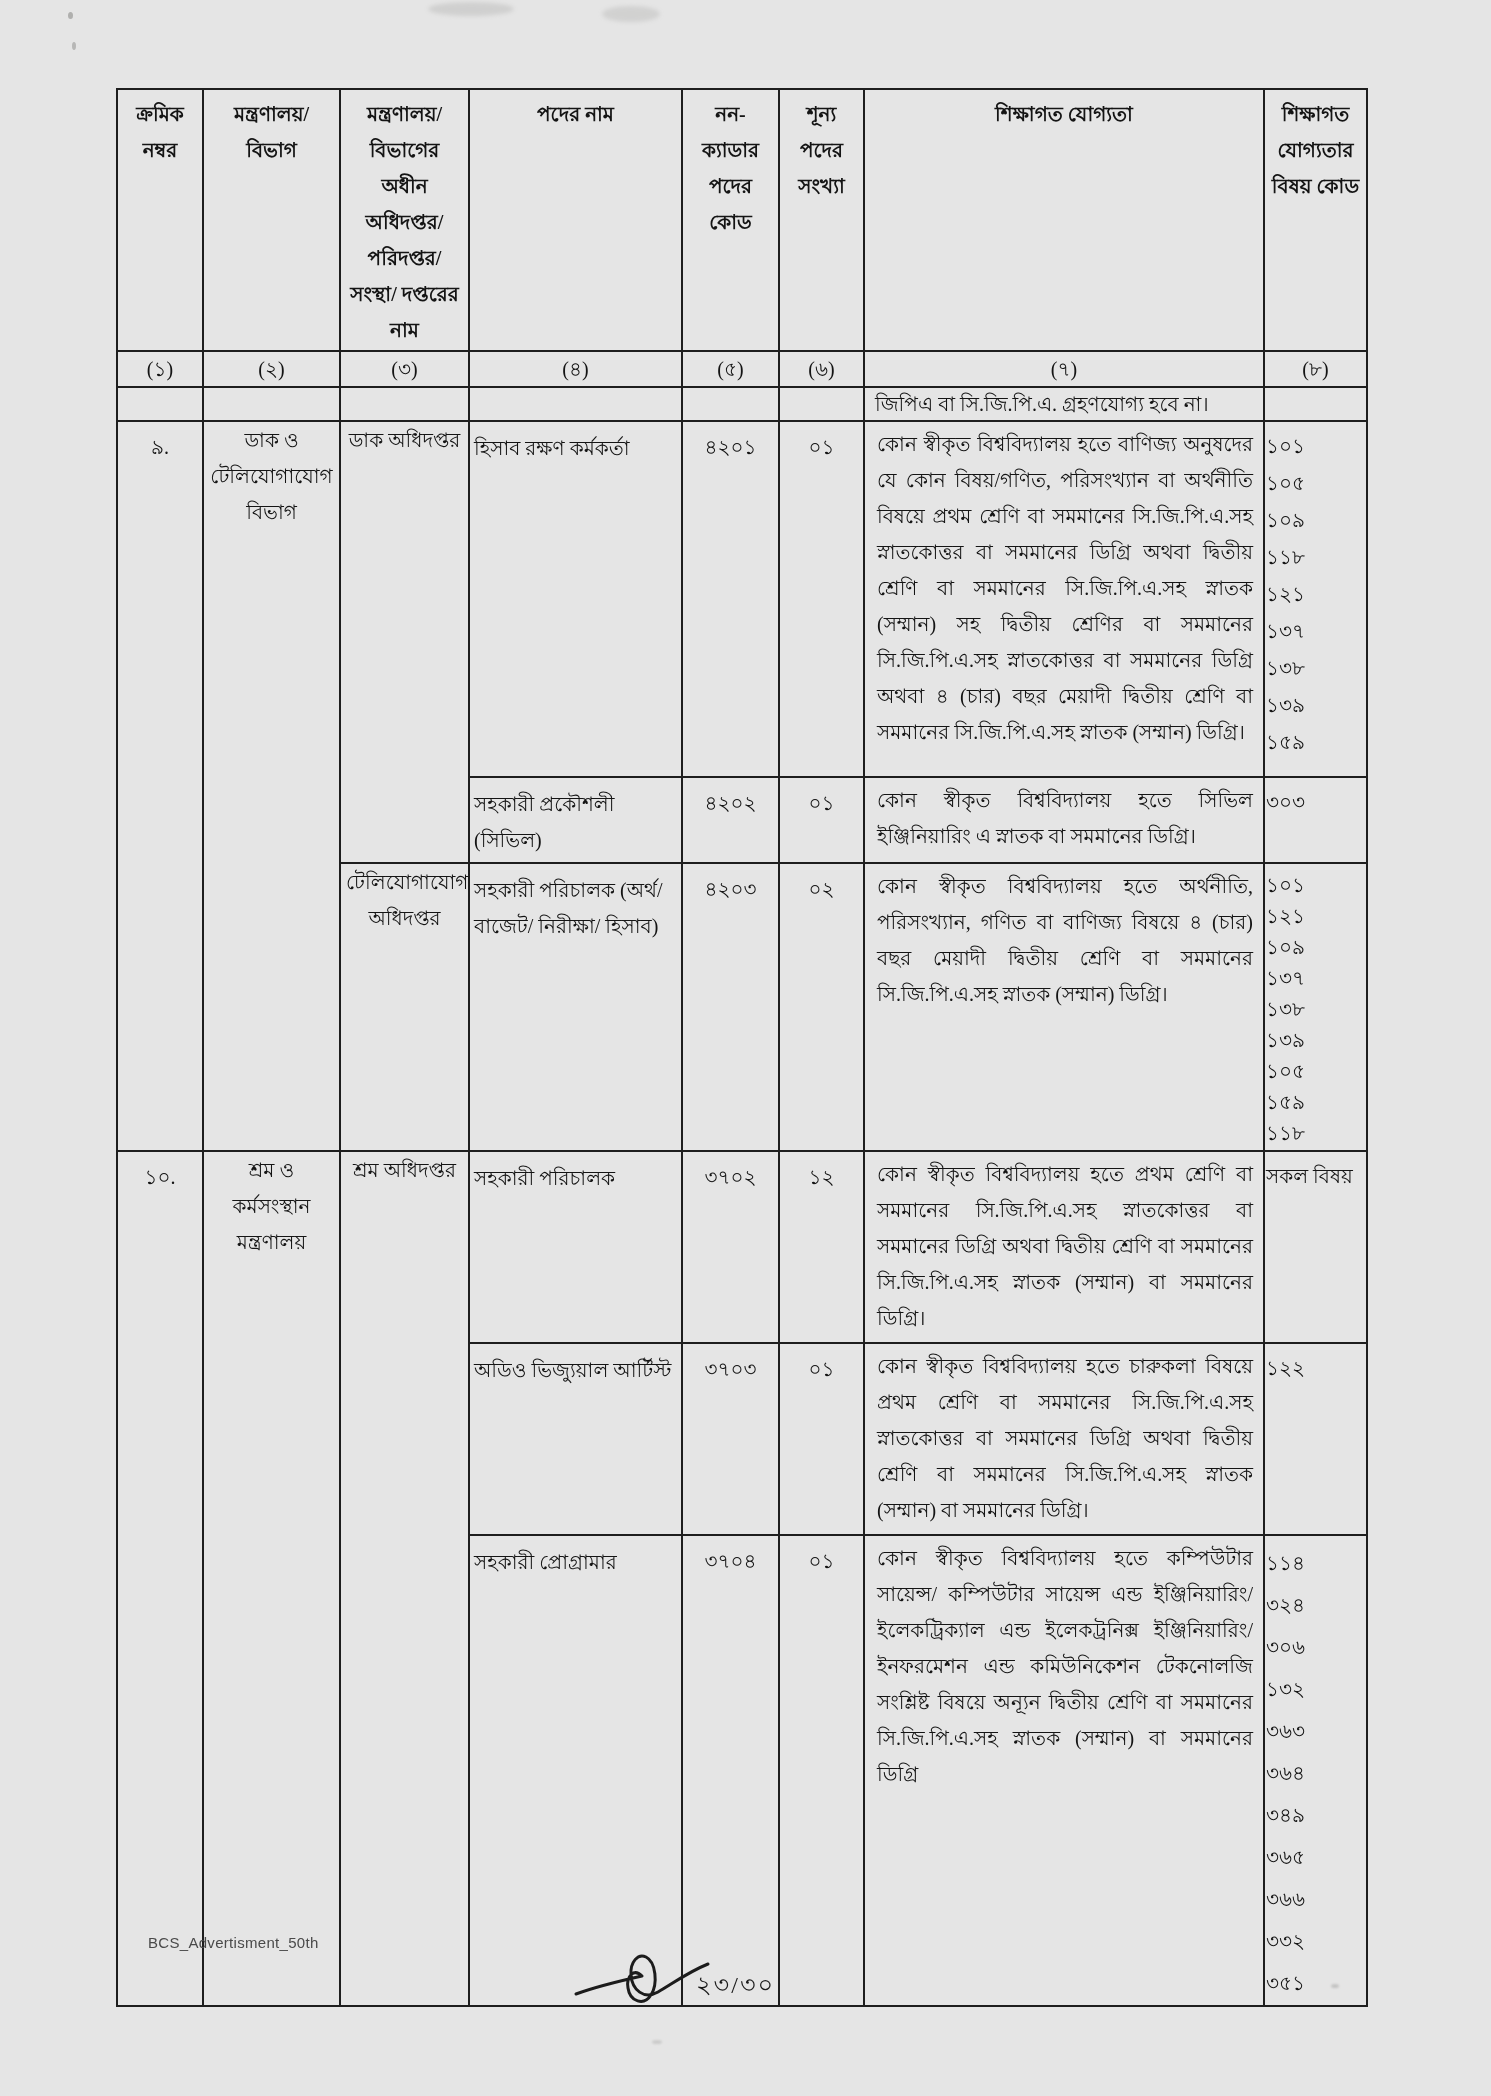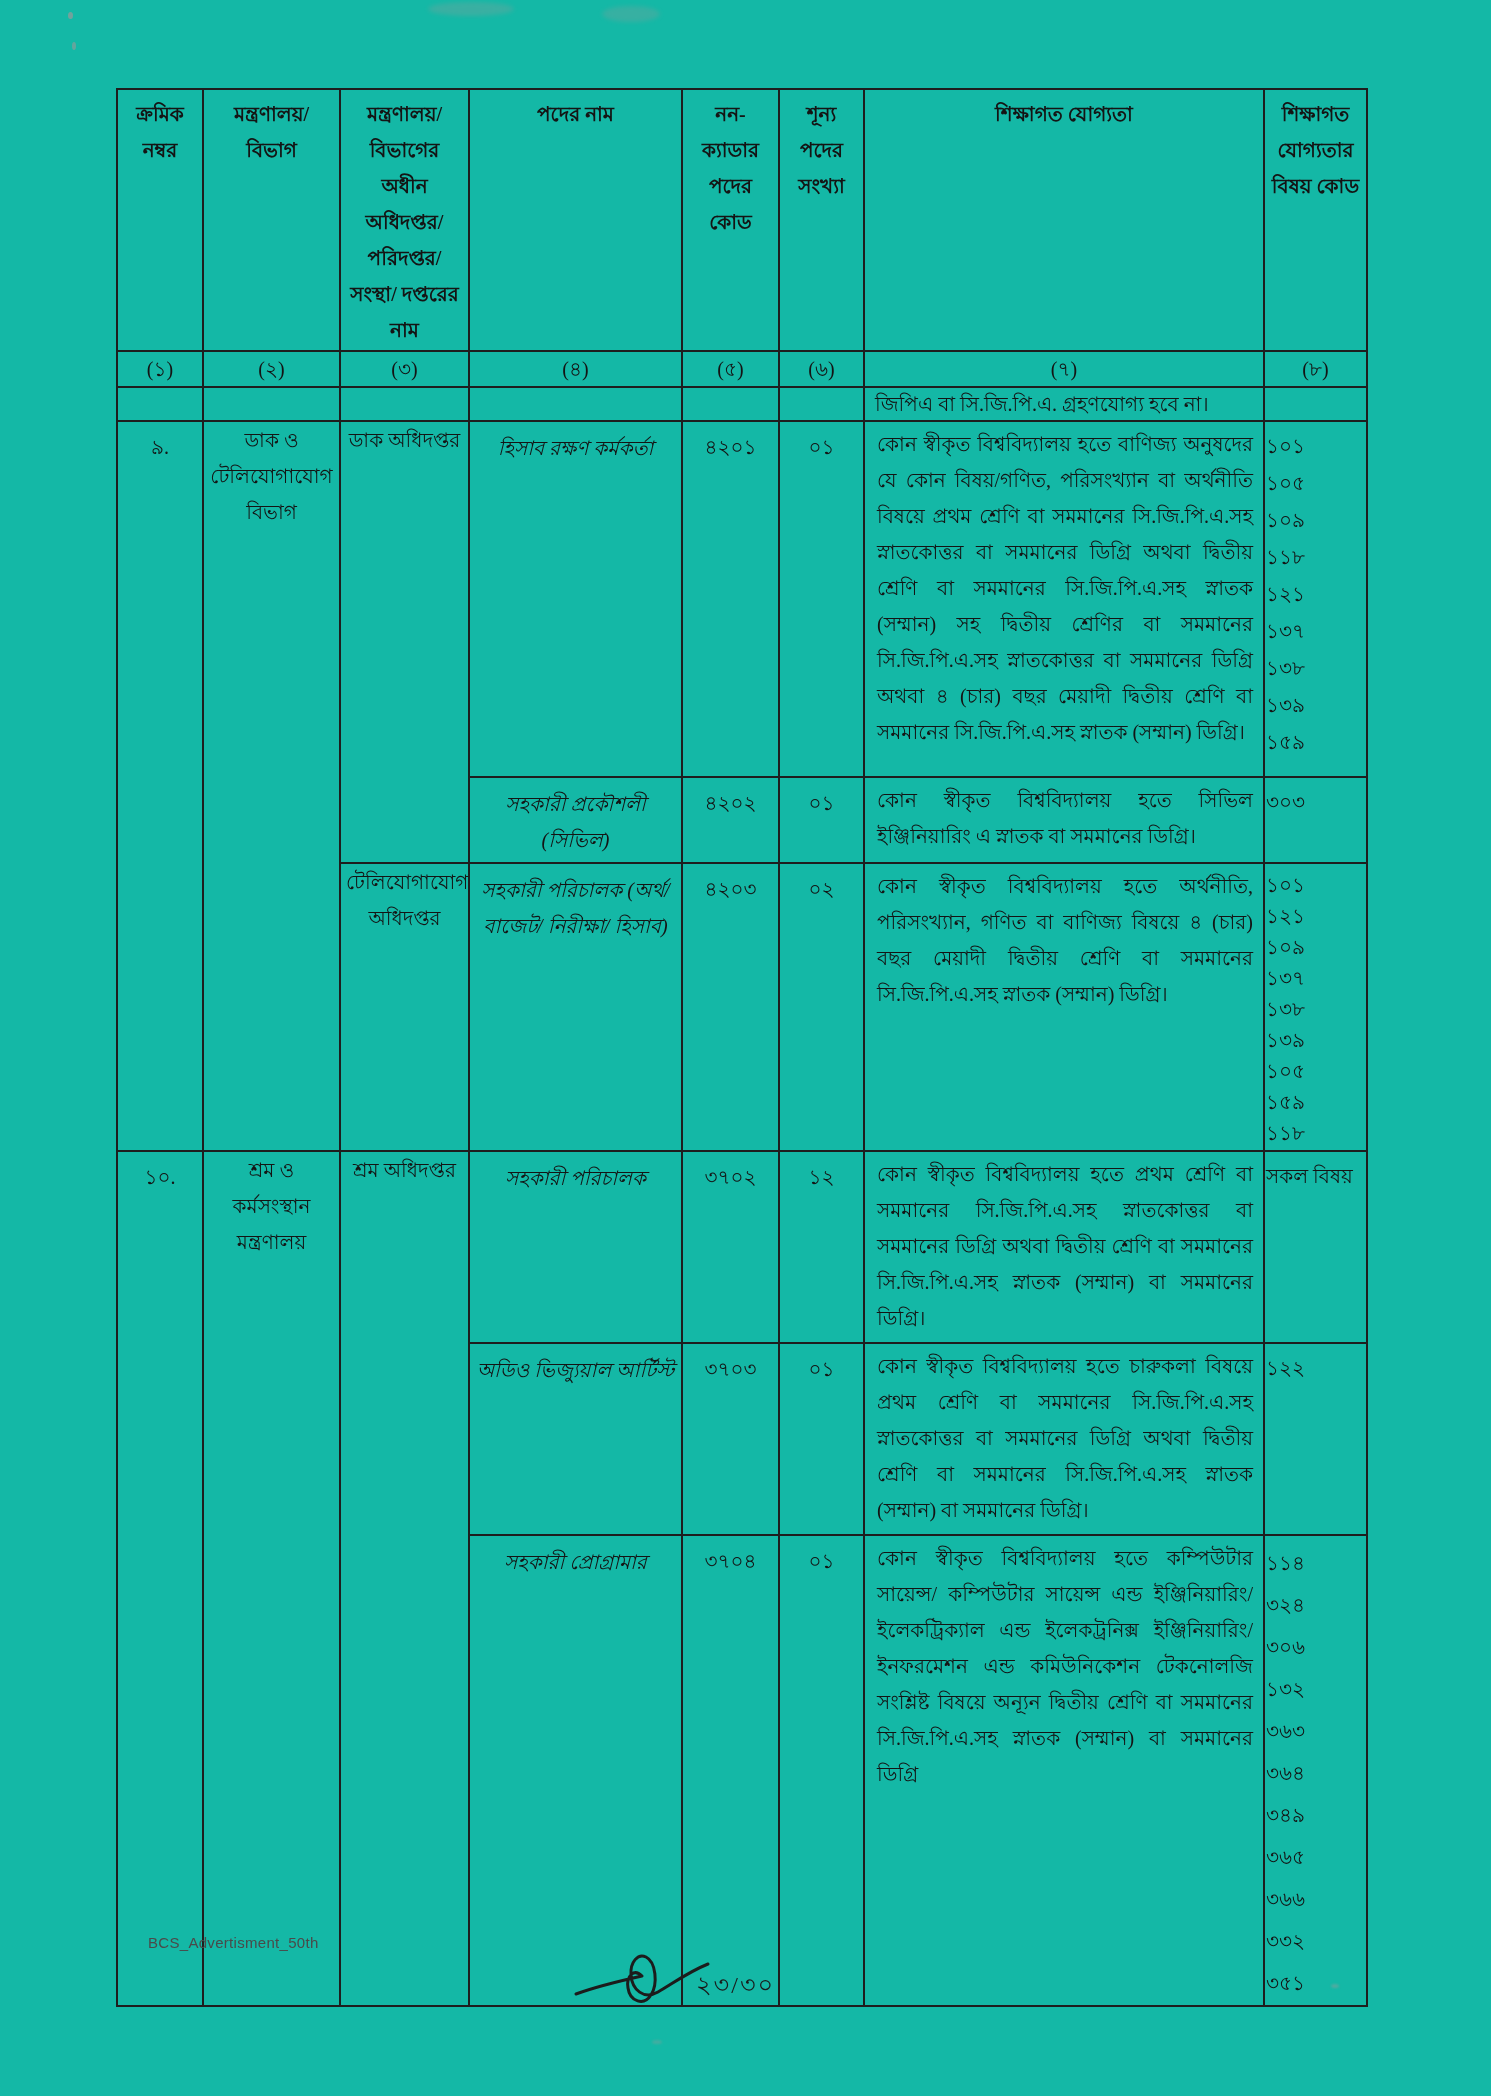--- a/index.html
+++ b/index.html
@@ -1,34 +1,34 @@
 <!DOCTYPE html>
 <html><head>
 <meta charset="utf-8">
 <style>
   html,body { margin:0; padding:0; background:#ffffff; }
   .page {
     position:relative; width:1491px; height:2096px;
-    background:#14b8a6; overflow:hidden;
+    background:#e5e5e5; overflow:hidden;
     font-family:"Liberation Serif","DejaVu Serif",serif;
     color:#141414;
   }
   table.doc {
     position:absolute; left:116px; top:88px; width:1252px;
     border-collapse:collapse; table-layout:fixed;
   }
   table.doc td, table.doc th {
     border:2px solid #1e1e1e; vertical-align:top;
     font-size:20px; overflow:hidden;
   }
   th.hd { font-weight:bold; text-align:center; line-height:36px; padding:6px 4px 2px 4px; vertical-align:top; }
   tr.cnum td { text-align:center; height:34px; line-height:34px; padding:0; vertical-align:middle; font-weight:normal; }
   .serial-cell { text-align:center; padding-top:10px; }
   .ministry-cell, .dept-cell { text-align:center; padding:0 5px 4px 5px; line-height:36px; }
-  .post-cell { text-align:center; padding:8px 4px 4px 4px; line-height:36px;font-style:italic; }
+  .post-cell { padding:8px 4px 4px 4px; line-height:36px; }
   .num-cell { text-align:center; padding-top:10px;margin-top:16px; }
   .qual-cell { text-align:justify; padding:4px 10px 6px 12px; line-height:36px; }
   .qual-left { text-align:left; padding:0 6px 0 10px; line-height:32px; height:32px; }
   .codes-cell { white-space:pre-line; text-align:left; padding-top:6px; }
   .lh37 { line-height:37px; }
   .lh34 { line-height:42px;margin-top:13px; }
   .lh31 { line-height:31px; }
   .lh36 { line-height:36px; }
   .footer-file {
     position:absolute; left:128px; top:1934px;

